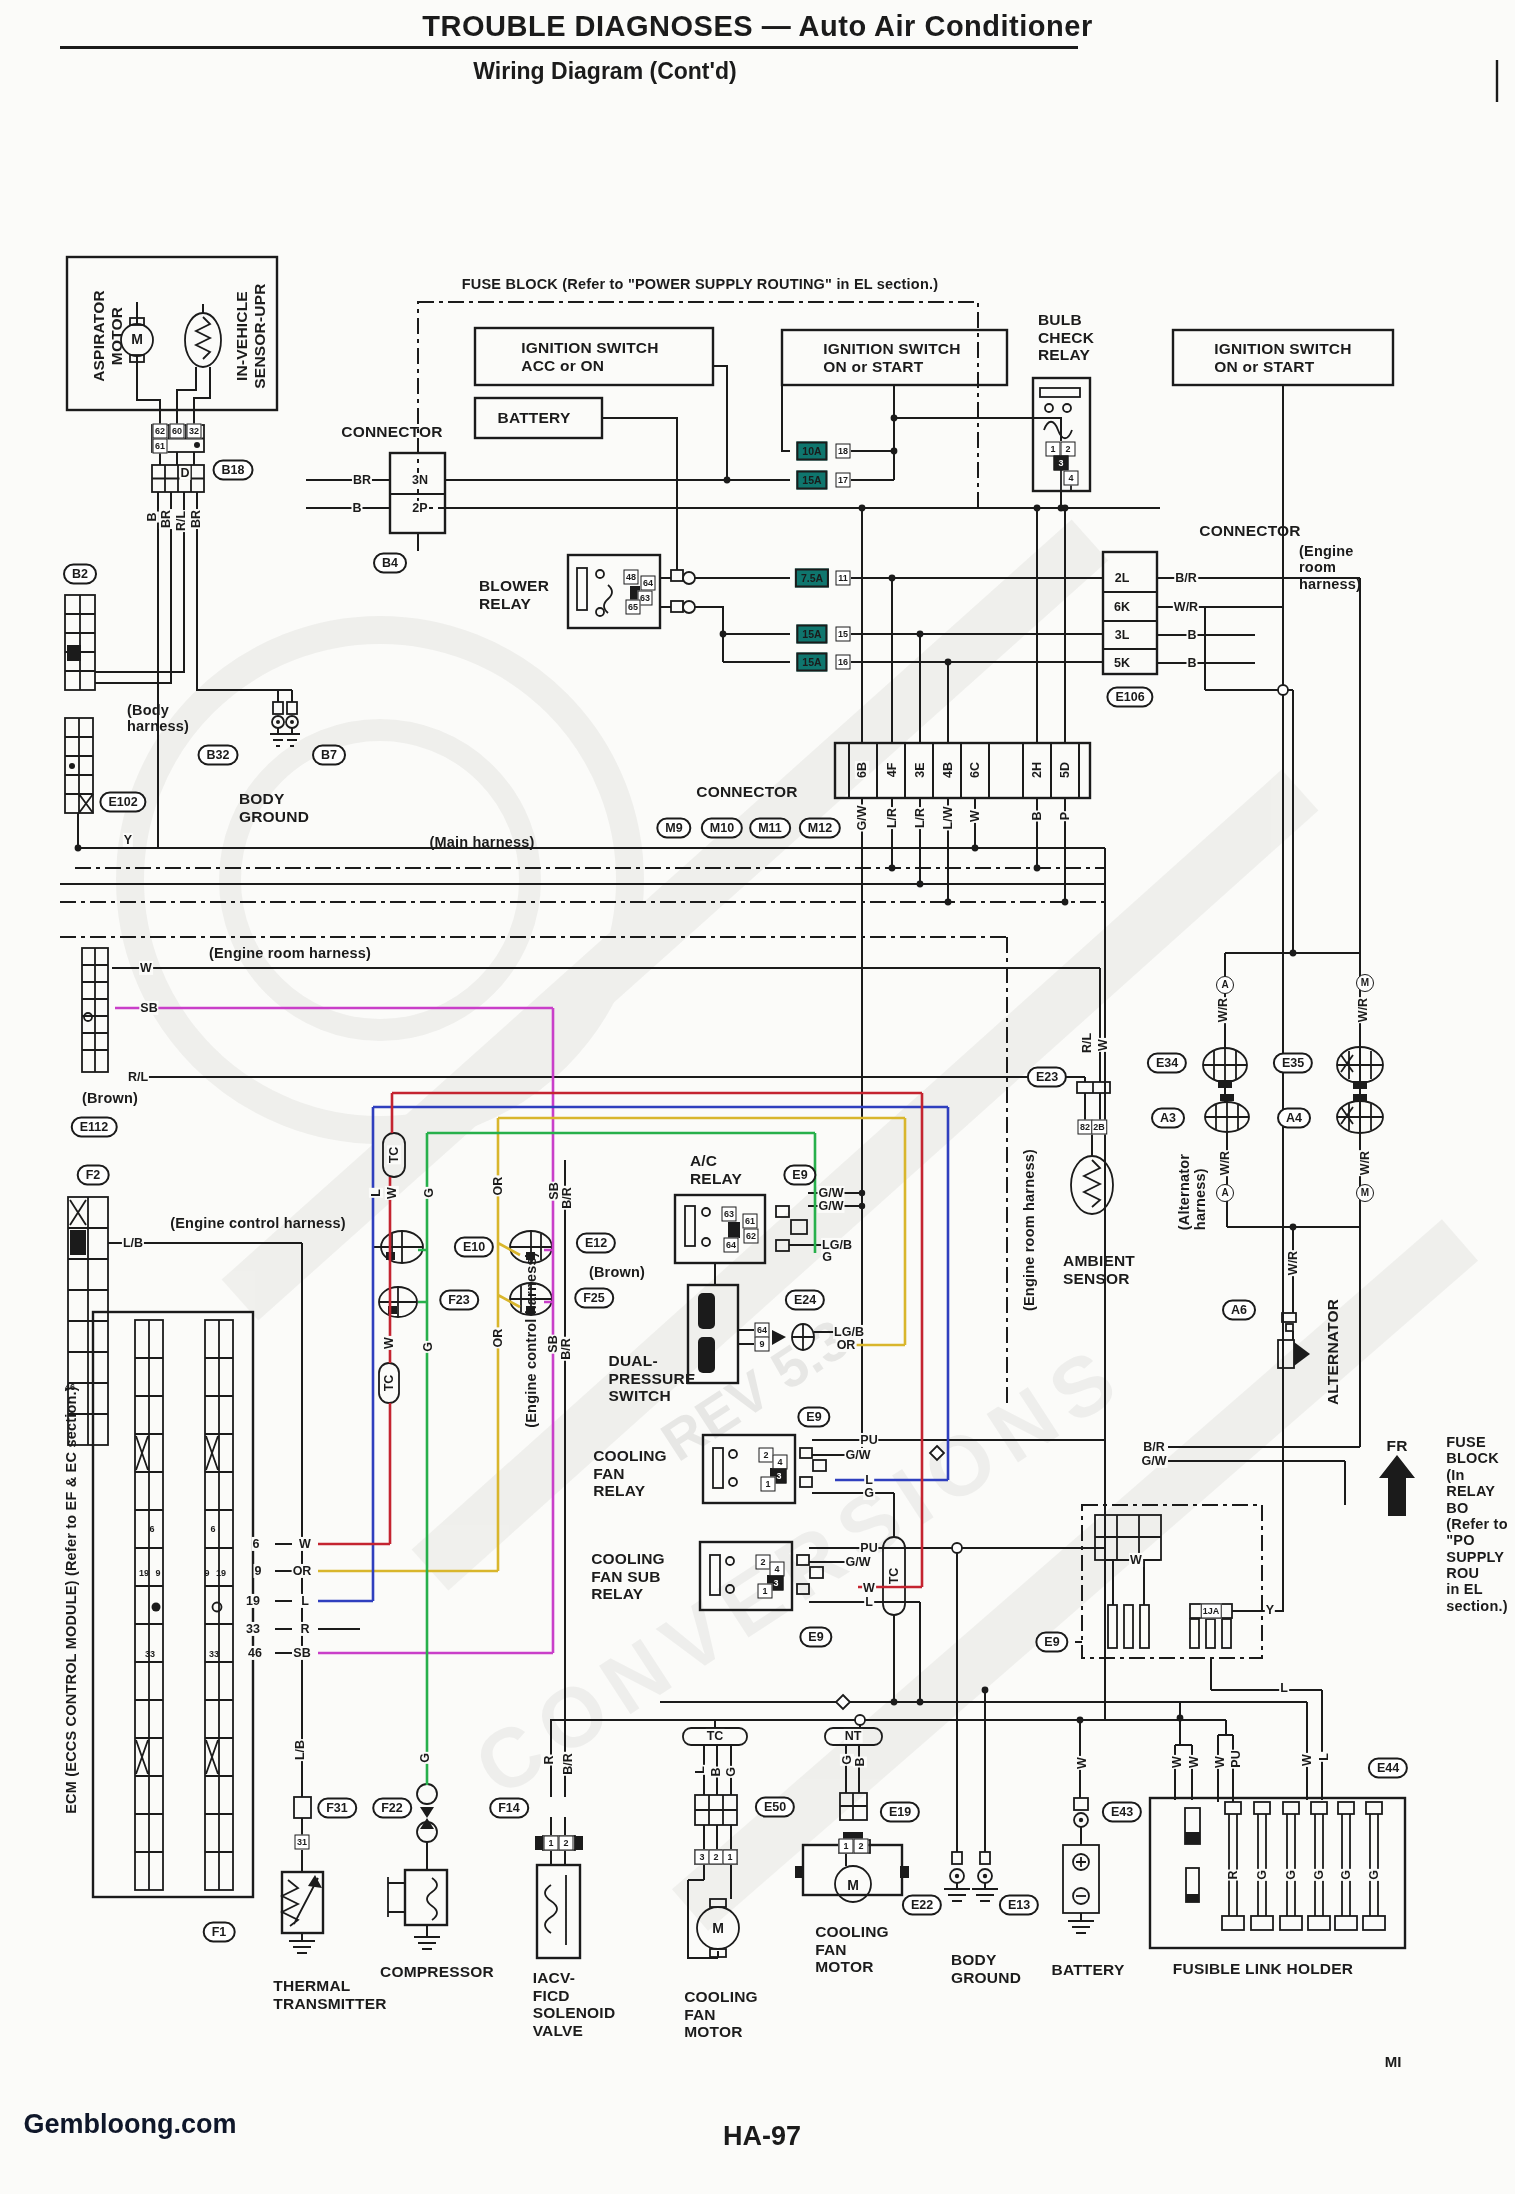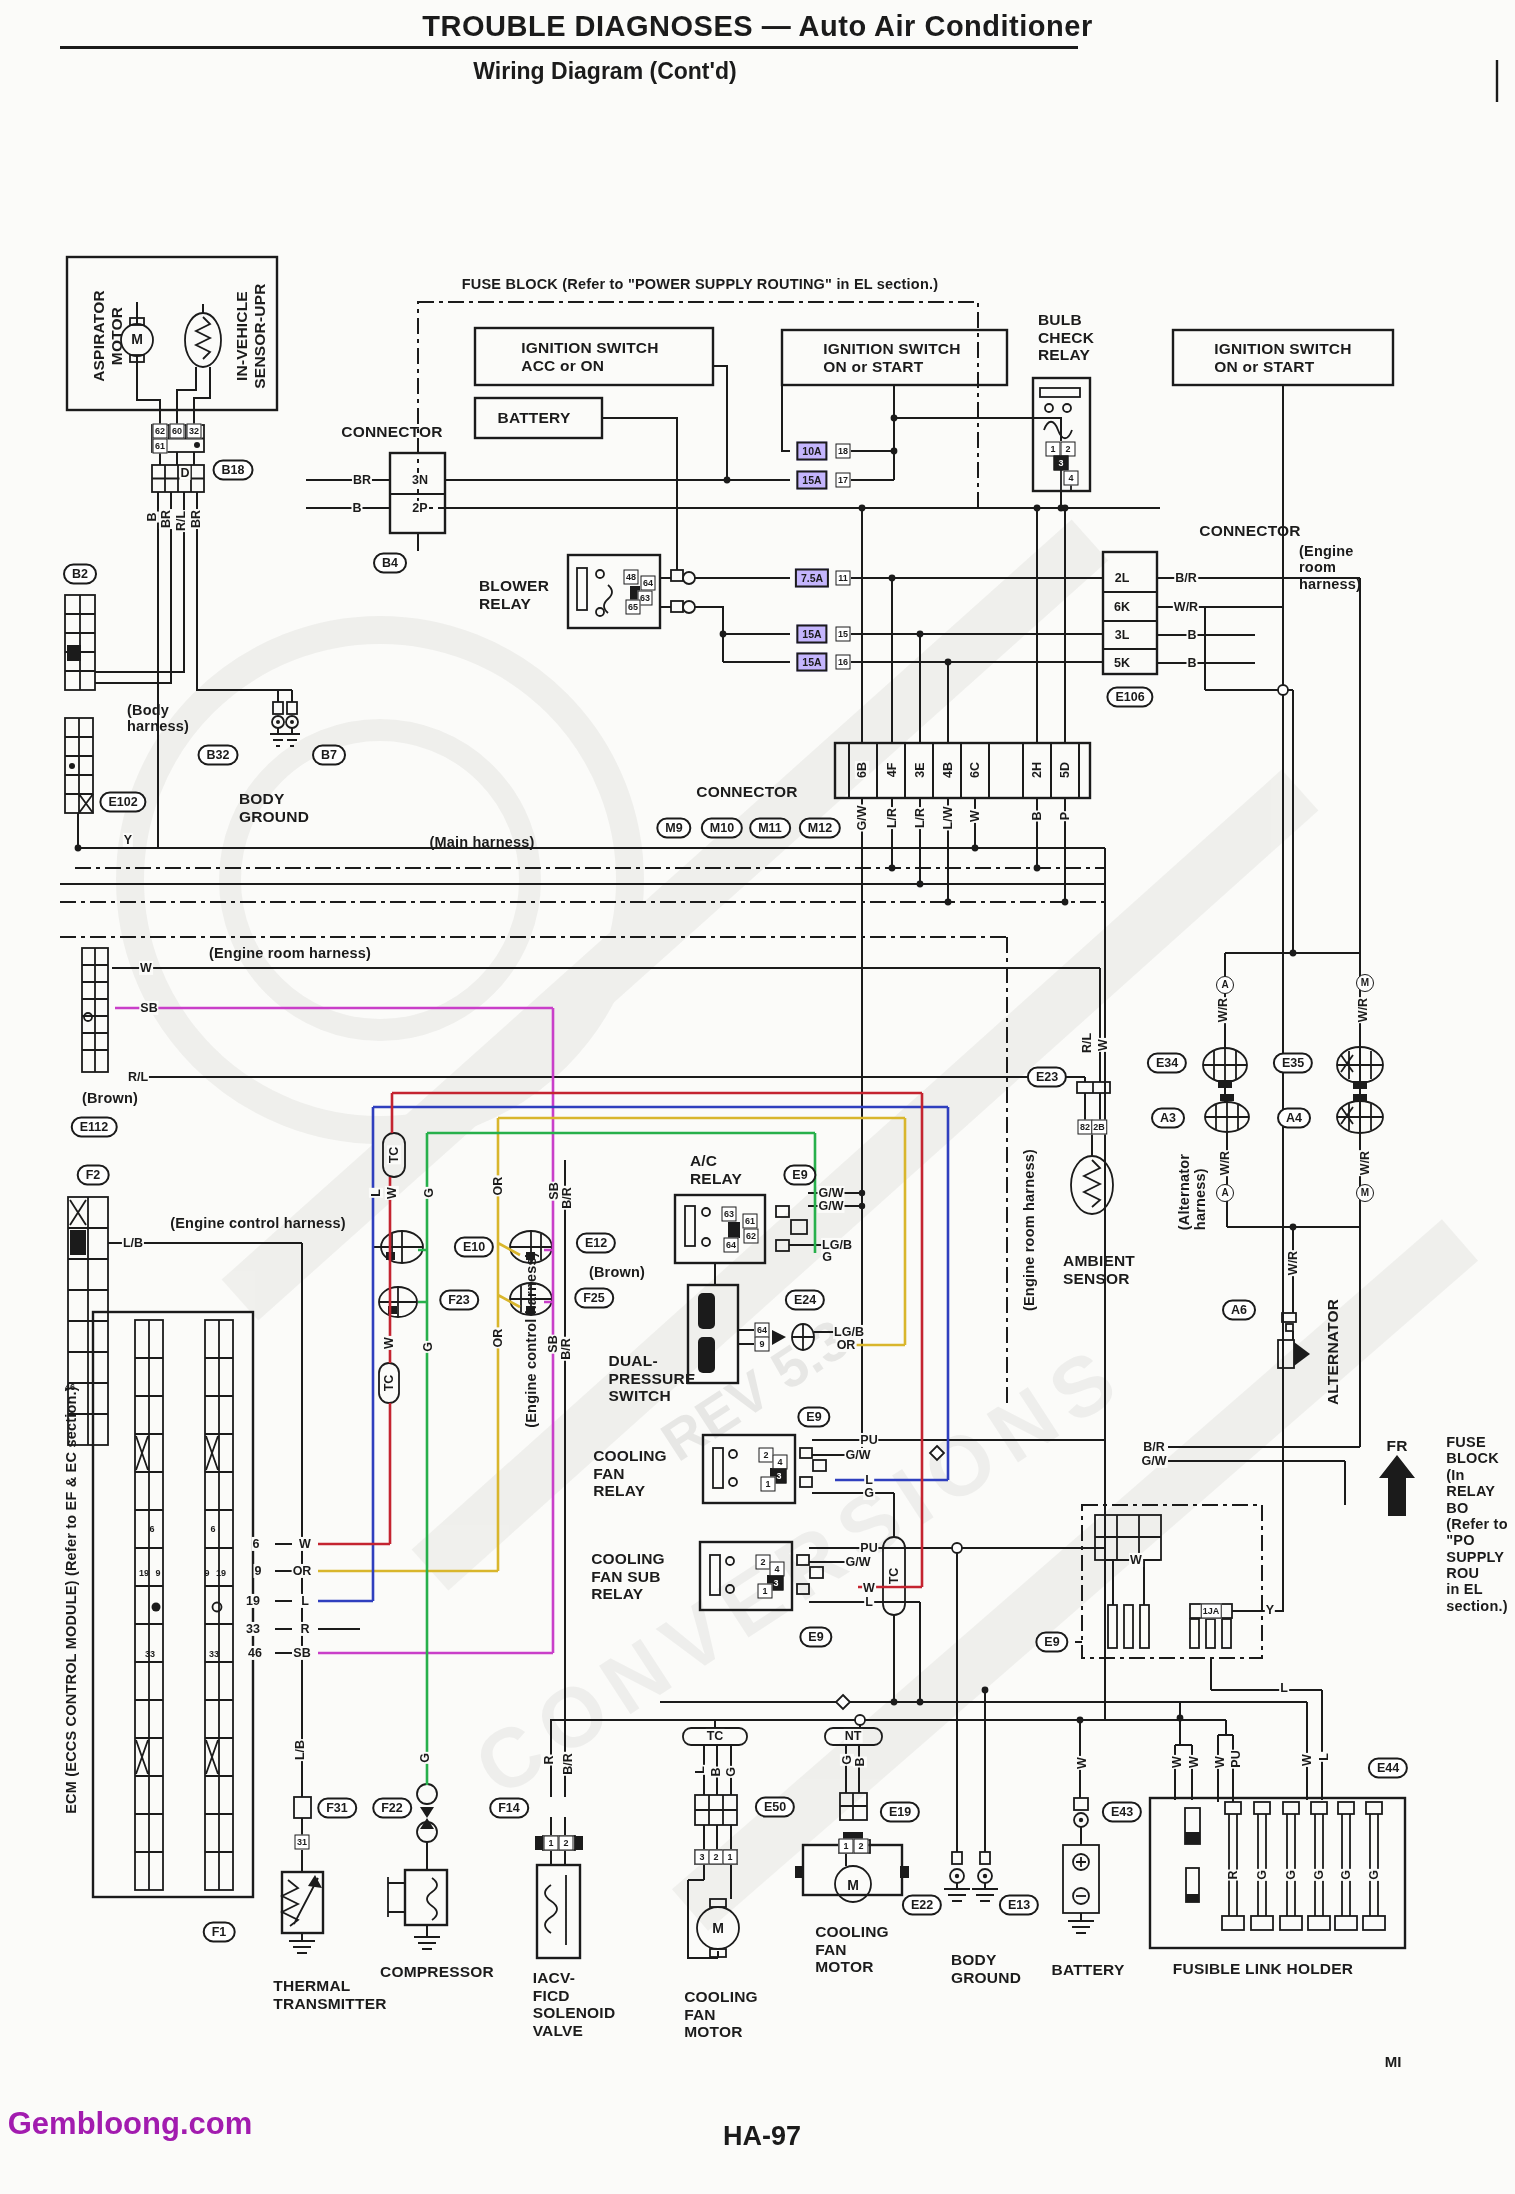--- a/index.html
+++ b/index.html
@@ -15,33 +15,33 @@
   .wl{font-weight:700;font-size:12.5px;background:#fbfbf9;padding:0 1px;}
   .t9{font-size:9px;background:transparent;}
   .mm{font-size:14px;background:transparent;}
   .pin{font-weight:700;font-size:9px;border:1.7px solid #1b1b1b;background:#fff;
        min-width:11px;height:13px;line-height:13px;padding:0 1px;}
   .pin.inv{background:#1b1b1b;color:#fff;}
   .tag{font-weight:700;font-size:12.5px;border:2px solid #1b1b1b;border-radius:14px;
        background:#fff;padding:1.5px 7px;}
   .circ{font-weight:700;font-size:10px;border:1.6px solid #1b1b1b;border-radius:50%;
         width:16px;height:16px;line-height:15px;background:#fff;}
-  .fuseamp{font-weight:700;font-size:10.5px;border:2px solid #1b1b1b;background:#c4b5fd;
+  .fuseamp{font-weight:700;font-size:10.5px;border:2px solid #1b1b1b;background:#0f766e;
         height:15px;line-height:15px;padding:0 4px;}
   #title{position:absolute;left:0;right:0;top:10px;text-align:center;font-weight:700;
         font-size:29px;letter-spacing:.5px;}
   #subtitle{position:absolute;left:605px;top:58px;transform:translateX(-50%);
         font-weight:700;font-size:23px;}
   #rule{position:absolute;left:60px;top:46px;width:1018px;height:3px;background:#1b1b1b;}
   .wm{font-weight:700;}
   #wm-rev{left:755px;top:1390px;font-size:56px;color:rgba(0,0,0,.08);
         transform:translate(-50%,-50%) rotate(-33deg);}
   #wm-brand{left:800px;top:1570px;font-size:84px;letter-spacing:12px;color:rgba(0,0,0,.05);
         transform:translate(-50%,-50%) rotate(-33deg);}
-  #site{left:130px;top:2124px;font-size:31px;font-weight:700;color:#a21caf;}
+  #site{left:130px;top:2124px;font-size:27px;font-weight:700;color:#0f172a;}
   #pagecode{left:762px;top:2136px;font-size:27px;font-weight:700;}
   #cornermark{left:1393px;top:2062px;font-size:15px;font-weight:700;}
   svg{position:absolute;left:0;top:0;}
 </style>
 </head>
 <body>
 
 <div id="page">
 
   <div id="title">TROUBLE DIAGNOSES — Auto Air Conditioner</div>

